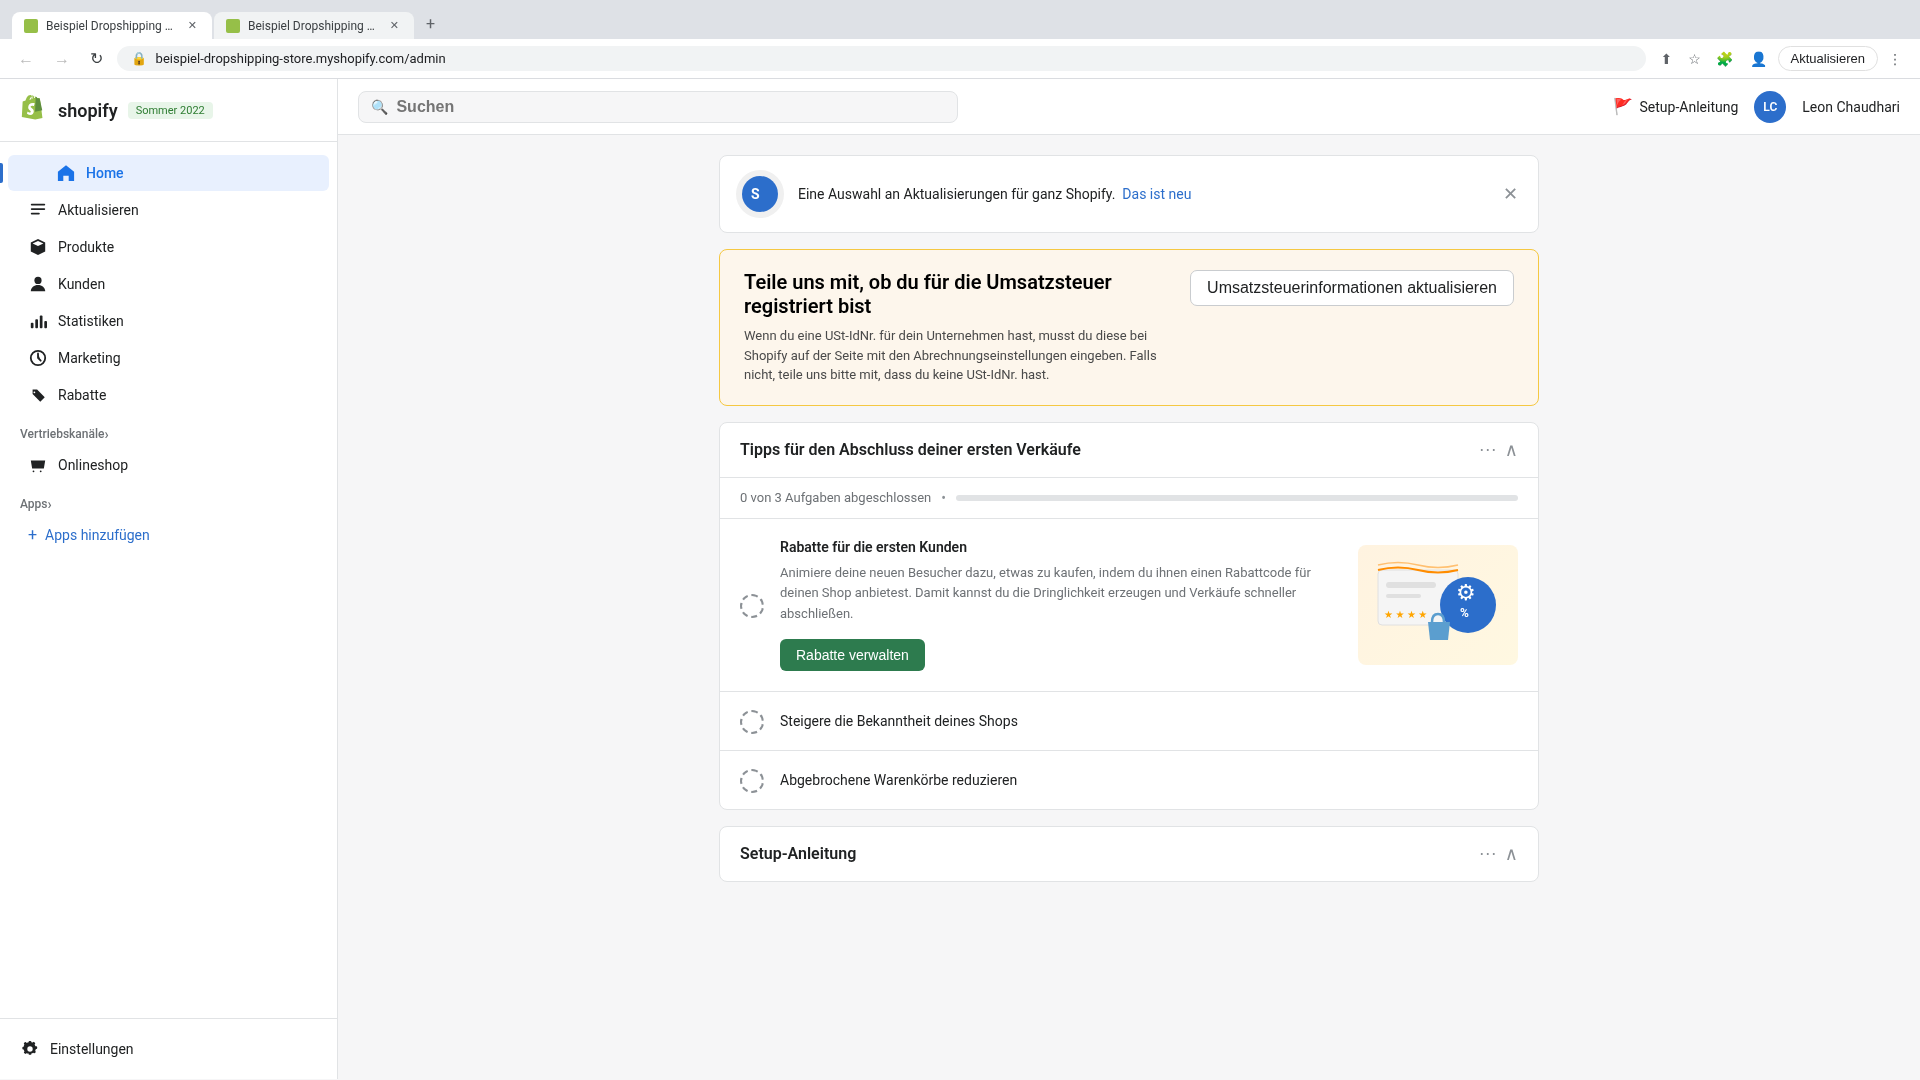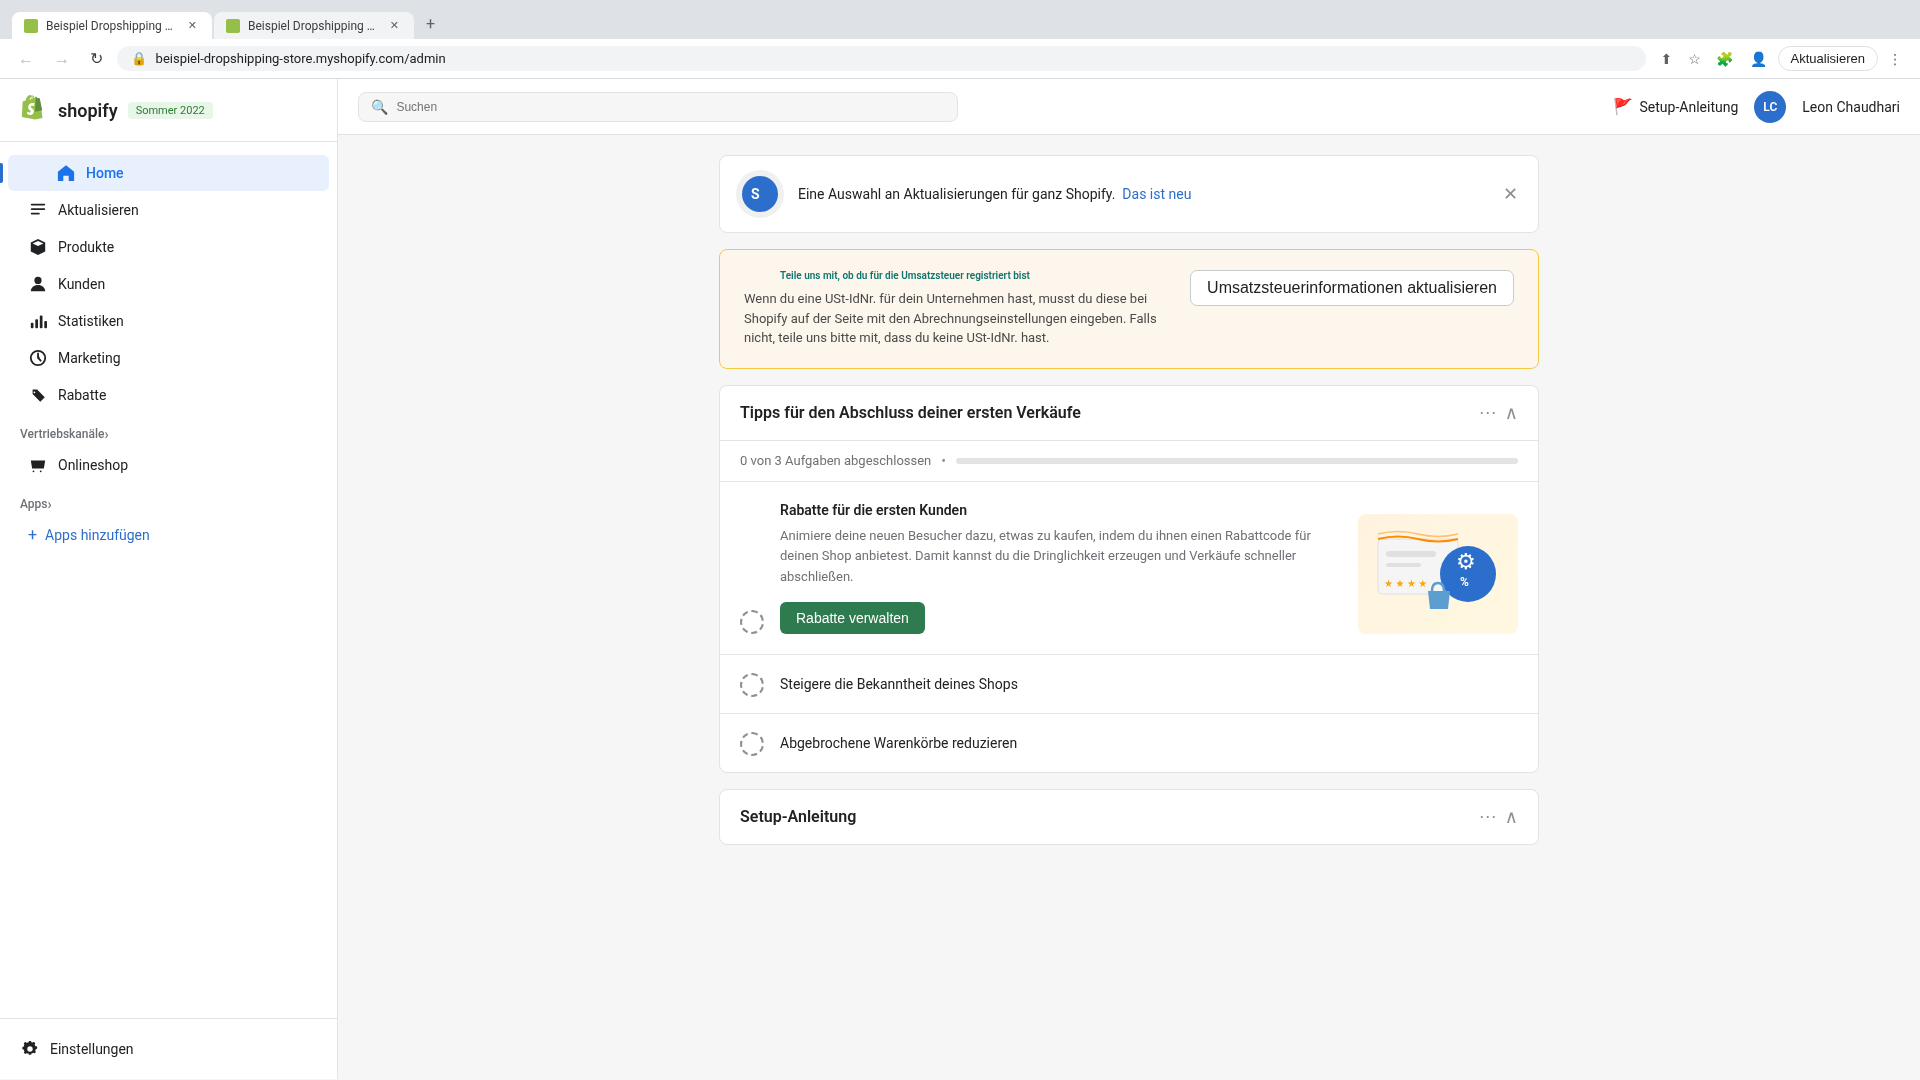--- a/index.html
+++ b/index.html
@@ -45,59 +45,59 @@
     .nav-section-title { font-size: 12px; color: #6d7175; padding: 12px 20px 4px; font-weight: 500; display: flex; align-items: center; }
     .nav-section-title .chevron { font-size: 14px; cursor: pointer; }
 
     .sidebar-footer { padding: 12px 20px; border-top: 1px solid #e1e3e5; }
     .settings-item { display: flex; align-items: center; gap: 10px; cursor: pointer; padding: 8px 0; color: #202223; font-size: 14px; }
 
     
     .topbar { background: #fff; border-bottom: 1px solid #e1e3e5; display: flex; align-items: center; padding: 0 20px; height: 56px; gap: 16px; }
     .search-bar { flex: 1; max-width: 600px; display: flex; align-items: center; background: #f6f6f7; border: 1px solid #e1e3e5; border-radius: 8px; padding: 6px 12px; gap: 8px; }
     .search-icon { color: #8c9196; font-size: 14px; }
-    .search-input { border: none; background: transparent; outline: none; font-size: 12px; color: #202223; flex: 1; }
+    .search-input { border: none; background: transparent; outline: none; font-size: 16px; color: #202223; flex: 1; font-weight: bold; }
     .topbar-right { display: flex; align-items: center; gap: 16px; margin-left: auto; }
     .setup-guide-btn { display: flex; align-items: center; gap: 6px; color: #202223; font-size: 14px; cursor: pointer; }
     .flag-icon { font-size: 16px; }
     .user-avatar { width: 32px; height: 32px; border-radius: 50%; background: #2c6ecb; color: #fff; display: flex; align-items: center; justify-content: center; font-size: 12px; font-weight: 600; }
     .user-name { font-size: 14px; color: #202223; cursor: pointer; }
 
     
     .main-content { flex: 1; overflow-y: auto; background: #f6f6f7; }
     .main-inner { padding: 20px; max-width: 860px; margin: 0 auto; display: flex; flex-direction: column; gap: 16px; }
 
     
     .notification-banner { background: #fff; border: 1px solid #e1e3e5; border-radius: 8px; padding: 14px 16px; display: flex; align-items: center; gap: 14px; }
     .notif-logo { width: 48px; height: 48px; border-radius: 50%; overflow: hidden; background: #f0f0f0; flex-shrink: 0; display: flex; align-items: center; justify-content: center; }
     .notif-text { flex: 1; font-size: 14px; color: #202223; }
     .notif-link { color: #2c6ecb; text-decoration: none; }
     .notif-close { background: none; border: none; cursor: pointer; color: #8c9196; font-size: 18px; padding: 0 4px; }
 
     
     .tax-card { background: #fdf6ec; border: 1px solid #f5c842; border-radius: 8px; padding: 20px 24px; display: flex; align-items: flex-start; gap: 20px; }
     .tax-text { flex: 1; }
-    .tax-title { font-weight: 600; font-size: 10px; margin-bottom: 8px; color: #0f766e; margin-left: 36px; }
+    .tax-title { font-weight: 600; font-size: 20px; margin-bottom: 8px; color: #000000; }
     .tax-desc { font-size: 13px; color: #4a4a4a; line-height: 1.5; }
     .tax-btn { background: #fff; border: 1px solid #c9cccf; border-radius: 7px; padding: 8px 16px; font-size: 16px; cursor: pointer; white-space: nowrap; color: #202223; flex-shrink: 0; }
 
     
     .tips-card { background: #fff; border: 1px solid #e1e3e5; border-radius: 8px; overflow: hidden; }
     .tips-header { padding: 16px 20px; border-bottom: 1px solid #e1e3e5; display: flex; align-items: center; justify-content: space-between; }
     .tips-title { font-weight: 600; font-size: 16px; color: #202223; }
     .tips-header-actions { display: flex; align-items: center; gap: 8px; }
     .tips-menu-btn { background: none; border: none; cursor: pointer; color: #8c9196; font-size: 18px; }
     .tips-collapse-btn { background: none; border: none; cursor: pointer; color: #8c9196; font-size: 18px; }
 
     .tips-progress { padding: 12px 20px; border-bottom: 1px solid #e1e3e5; display: flex; align-items: center; gap: 10px; }
     .progress-text { font-size: 13px; color: #6d7175; }
     .progress-bar-container { flex: 1; height: 6px; background: #e1e3e5; border-radius: 3px; overflow: hidden; }
     .progress-bar { height: 100%; background: #2c6ecb; border-radius: 3px; }
 
-    .tips-item { padding: 20px; border-bottom: 1px solid #e1e3e5; display: flex; gap: 16px; align-items: flex-end; }
+    .tips-item { padding: 20px; border-bottom: 1px solid #e1e3e5; display: flex; gap: 16px; align-items: center; }
     .tips-item.expanded { display: flex; }
     .tips-item-icon { width: 24px; height: 24px; border-radius: 50%; border: 2px dashed #8c9196; flex-shrink: 0; margin-top: 2px; }
     .tips-item-content { flex: 1; }
     .tips-item-title { font-weight: 600; font-size: 14px; color: #202223; margin-bottom: 8px; }
     .tips-item-desc { font-size: 13px; color: #6d7175; line-height: 1.6; margin-bottom: 14px; }
     .tips-action-btn { background: #2d7b4e; color: #fff; border: none; border-radius: 6px; padding: 8px 16px; font-size: 14px; cursor: pointer; font-weight: 500; }
 
     .tips-collapsed-item { padding: 16px 20px; border-bottom: 1px solid #e1e3e5; display: flex; align-items: center; gap: 16px; cursor: pointer; }
     .tips-collapsed-item:last-child { border-bottom: none; }
     .tips-collapsed-title { font-size: 14px; color: #202223; }

